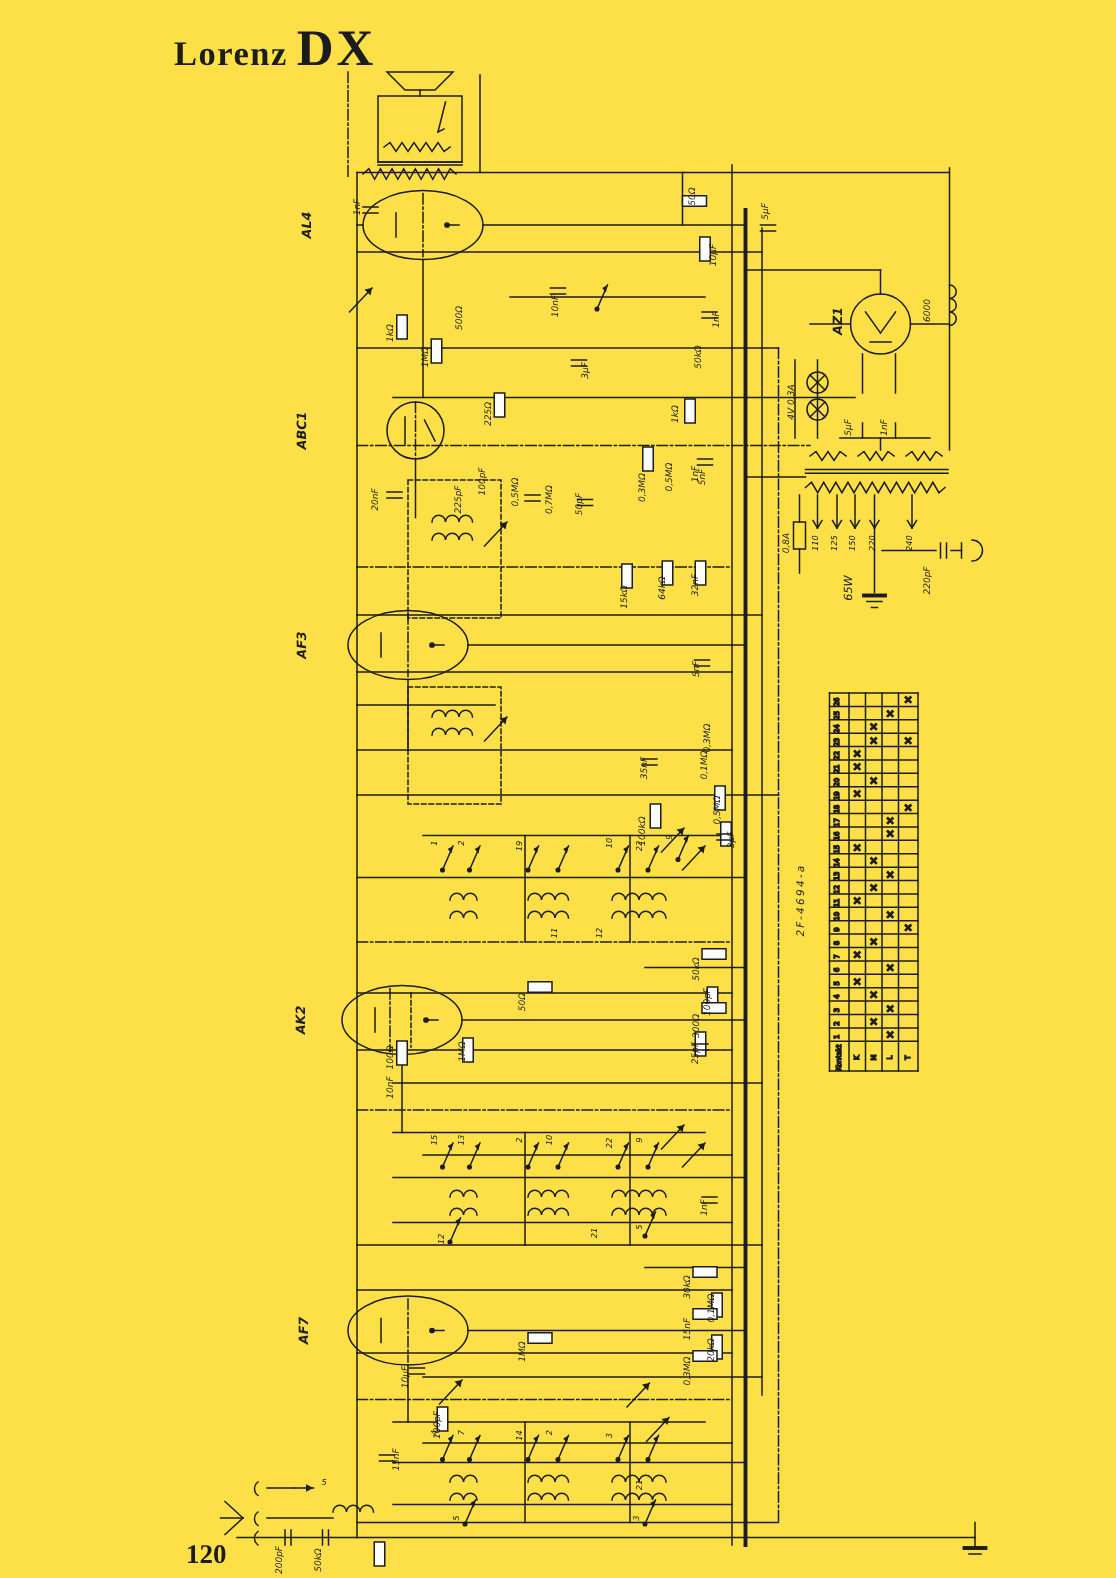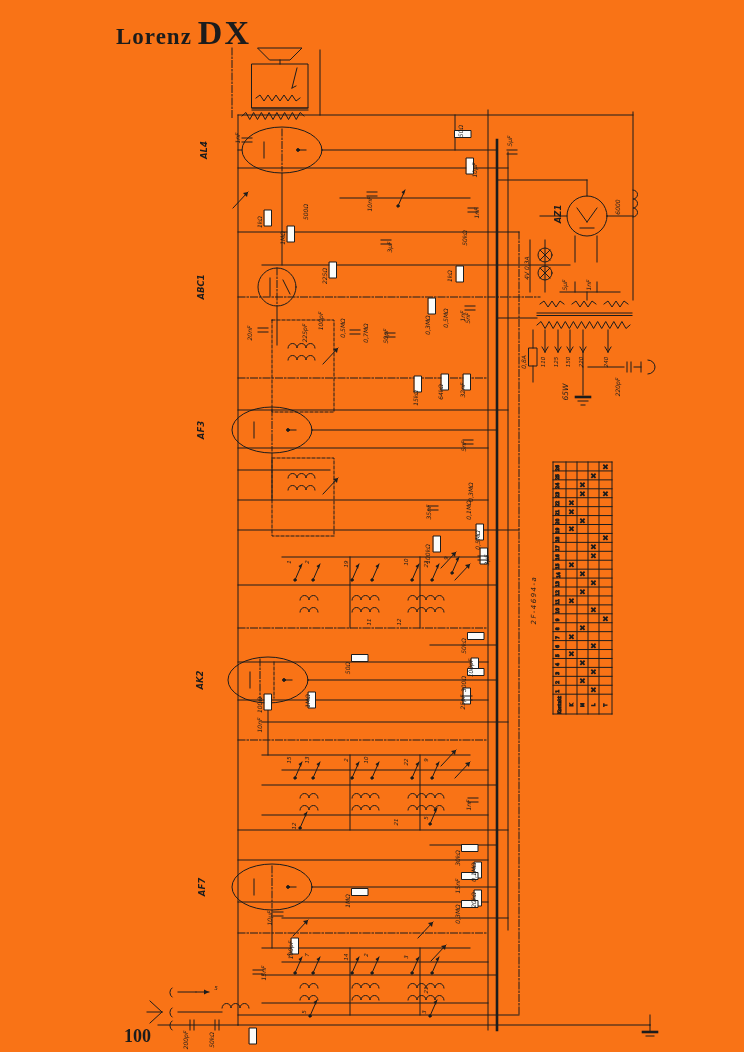--- a/index.html
+++ b/index.html
@@ -1,16 +1,16 @@
 <!DOCTYPE html>
 <html><head>
 <meta charset="utf-8">
 <style>
   html,body{margin:0;padding:0;background:#e8e8e4;}
-  .page{position:relative;width:744px;height:1052px;background:#f97316;overflow:hidden;
+  .page{position:relative;width:744px;height:1052px;background:#fde047;overflow:hidden;
         font-family:"Liberation Serif",serif;color:#1c1c1c;}
   .title{position:absolute;left:116px;top:14px;font-weight:bold;font-size:23px;
          letter-spacing:1px;white-space:nowrap;}
   .title .model{font-size:34px;letter-spacing:2px;margin-left:6px;}
   .pagenum{position:absolute;left:124px;top:1026px;font-weight:bold;font-size:18px;}
   svg{position:absolute;left:0;top:0;}
   svg *{vector-effect:non-scaling-stroke;}
   .ink{stroke:#1c1c1c;stroke-width:1;fill:none;stroke-linecap:square;}
   .thick{stroke-width:2.6;}
   .dd{stroke-dasharray:7 2 1.5 2;}
@@ -21,21 +21,21 @@
   .code{font:italic 7px "DejaVu Sans",sans-serif;letter-spacing:1.5px;}
   .big{font:italic 7.5px "DejaVu Sans",sans-serif;}
   .tbl{font:4.6px "DejaVu Sans",sans-serif;fill:#1c1c1c;text-anchor:middle;}
   .mark{font:bold 7px "DejaVu Sans",sans-serif;fill:#1c1c1c;text-anchor:middle;}
 </style>
 </head>
 <body>
 
 <div class="page">
   <div class="title"><span>Lorenz</span><span class="model">DX</span></div>
-  <div class="pagenum">100</div>
+  <div class="pagenum">120</div>
 
   <svg id="schematic" width="744" height="1052" viewBox="0 0 744 1052">
 
     <g class="ink">
       <polygon points="258,48 302,48 290,60 270,60"></polygon>
       <rect x="252" y="64" width="56" height="44"></rect>
       <line x1="280" y1="60" x2="280" y2="64"></line>
       <line x1="297" y1="68" x2="292" y2="88"></line>
       <line x1="292" y1="88" x2="296" y2="86"></line>
     </g>

